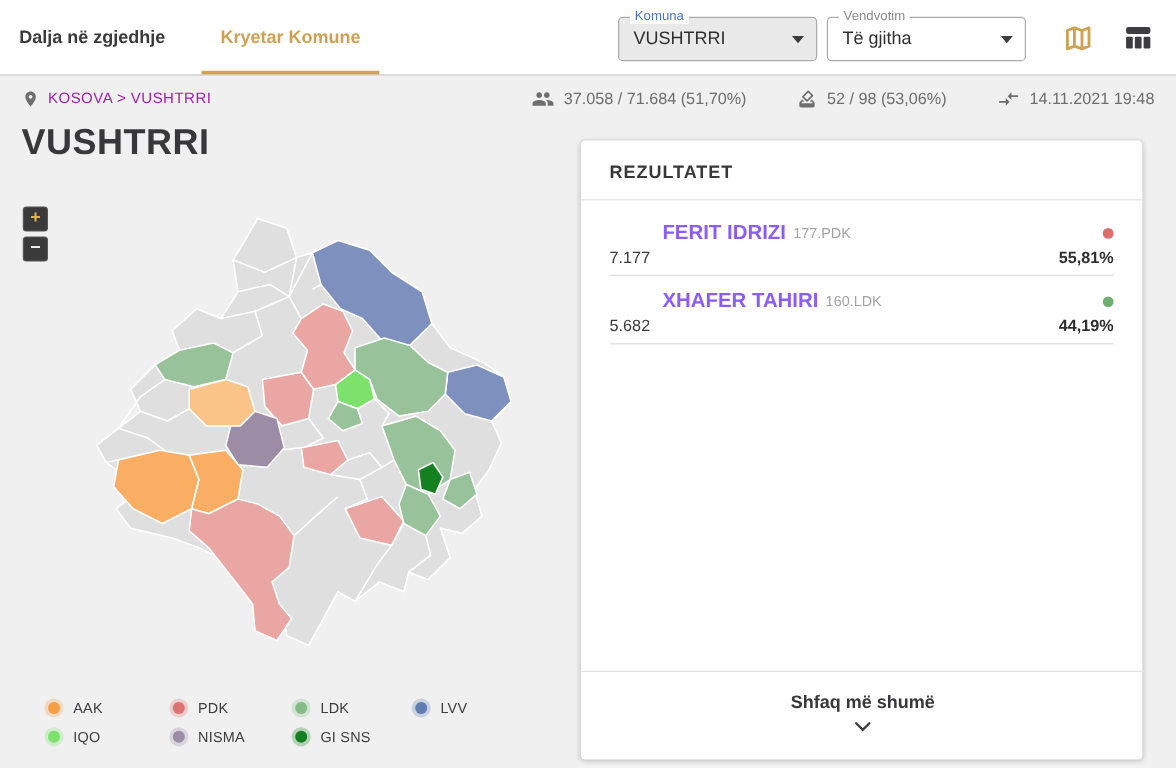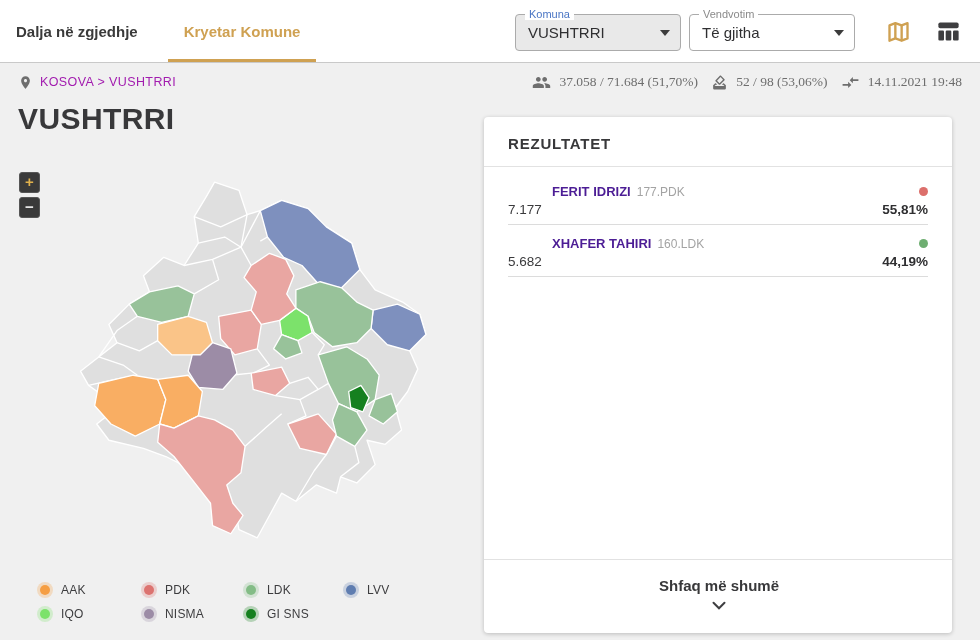--- a/index.html
+++ b/index.html
@@ -29,21 +29,21 @@
   .field .caret { margin-left:auto; width:0; height:0; border-left:5px solid transparent;
                   border-right:5px solid transparent; border-top:6px solid #3C3C3C; }
   .hdr-icons { position:absolute; right:18px; top:17px; display:flex; gap:22px; }
   .hdr-icon { width:28px; height:28px; display:flex; align-items:center; justify-content:center; cursor:pointer; }
 
   
   .crumbbar { position:absolute; top:64px; left:0; width:980px; height:36px;
               display:flex; align-items:center; justify-content:space-between; padding:0 18px; }
   .crumb-left { display:flex; align-items:center; gap:7px; font-size:12.5px;
                 letter-spacing:.4px; color:#a21caf; }
-  .stats { display:flex; align-items:center; gap:13px;font-family:Liberation Serif, serif; }
+  .stats { display:flex; align-items:center; gap:42px; }
   .stat { display:flex; align-items:center; gap:8px; font-size:13.5px; color:#6E6E6E; }
 
   
   .page-title { position:absolute; left:18px; top:102px; font-size:30px; font-weight:700;
                 color:#38383A; letter-spacing:.4px; }
 
   
   .zoom-ctrl { position:absolute; left:19px; top:172px; display:flex; flex-direction:column; gap:4px; }
   .zoom-btn { width:21px; height:21px; background:#3A3A3A; border:1px solid #565656; border-radius:3px;
               font-size:15px; font-weight:700; line-height:18px; text-align:center; cursor:pointer; }
@@ -62,21 +62,21 @@
   .legend-label { font-size:12px; color:#3D3D3F; letter-spacing:.2px; }
 
   
   .card { position:absolute; left:484px; top:117px; width:468px; height:516px; background:#FFFFFF;
           border-radius:4px; box-shadow:0 1px 4px rgba(0,0,0,.22); display:flex; flex-direction:column; }
   .card-header { padding:18px 24px 14px; font-size:15px; font-weight:700; letter-spacing:.8px;
                  color:#38383A; border-bottom:1px solid #E2E2E2; }
   .cand-list { padding:6px 24px 0; }
   .cand-row { padding:11px 0 7px; border-bottom:1px solid #DCDCDC; }
   .cand-top { display:flex; align-items:center; }
-  .cand-name { font-size:13px; font-weight:700; color:#4c1d95;padding-left:44px; }
+  .cand-name { font-size:17px; font-weight:700; color:#8b5cf6;padding-left:44px; }
   .cand-party { font-size:12px; color:#A3A3A3; margin-left:6px; }
   .cand-dot { width:9px; height:9px; border-radius:50%; margin-left:auto; }
   .cand-bottom { display:flex; justify-content:space-between; margin-top:3px; }
   .cand-votes { font-size:13.5px; color:#3A3A3C; }
   .cand-pct { font-size:13.5px; font-weight:700; color:#2F2F31; }
   .card-spacer { flex:1; }
   .card-footer { border-top:1px solid #E2E2E2; padding:17px 22px 17px 24px; display:flex;
                  align-items:center; justify-content:space-between; cursor:pointer;flex-direction:column; }
   .show-more { font-size:15px; font-weight:700; color:#38383A; }
 </style>

